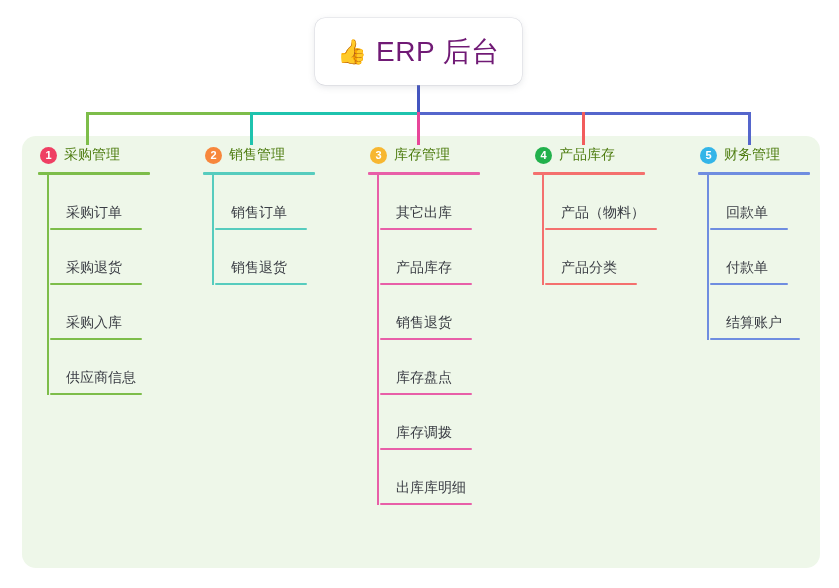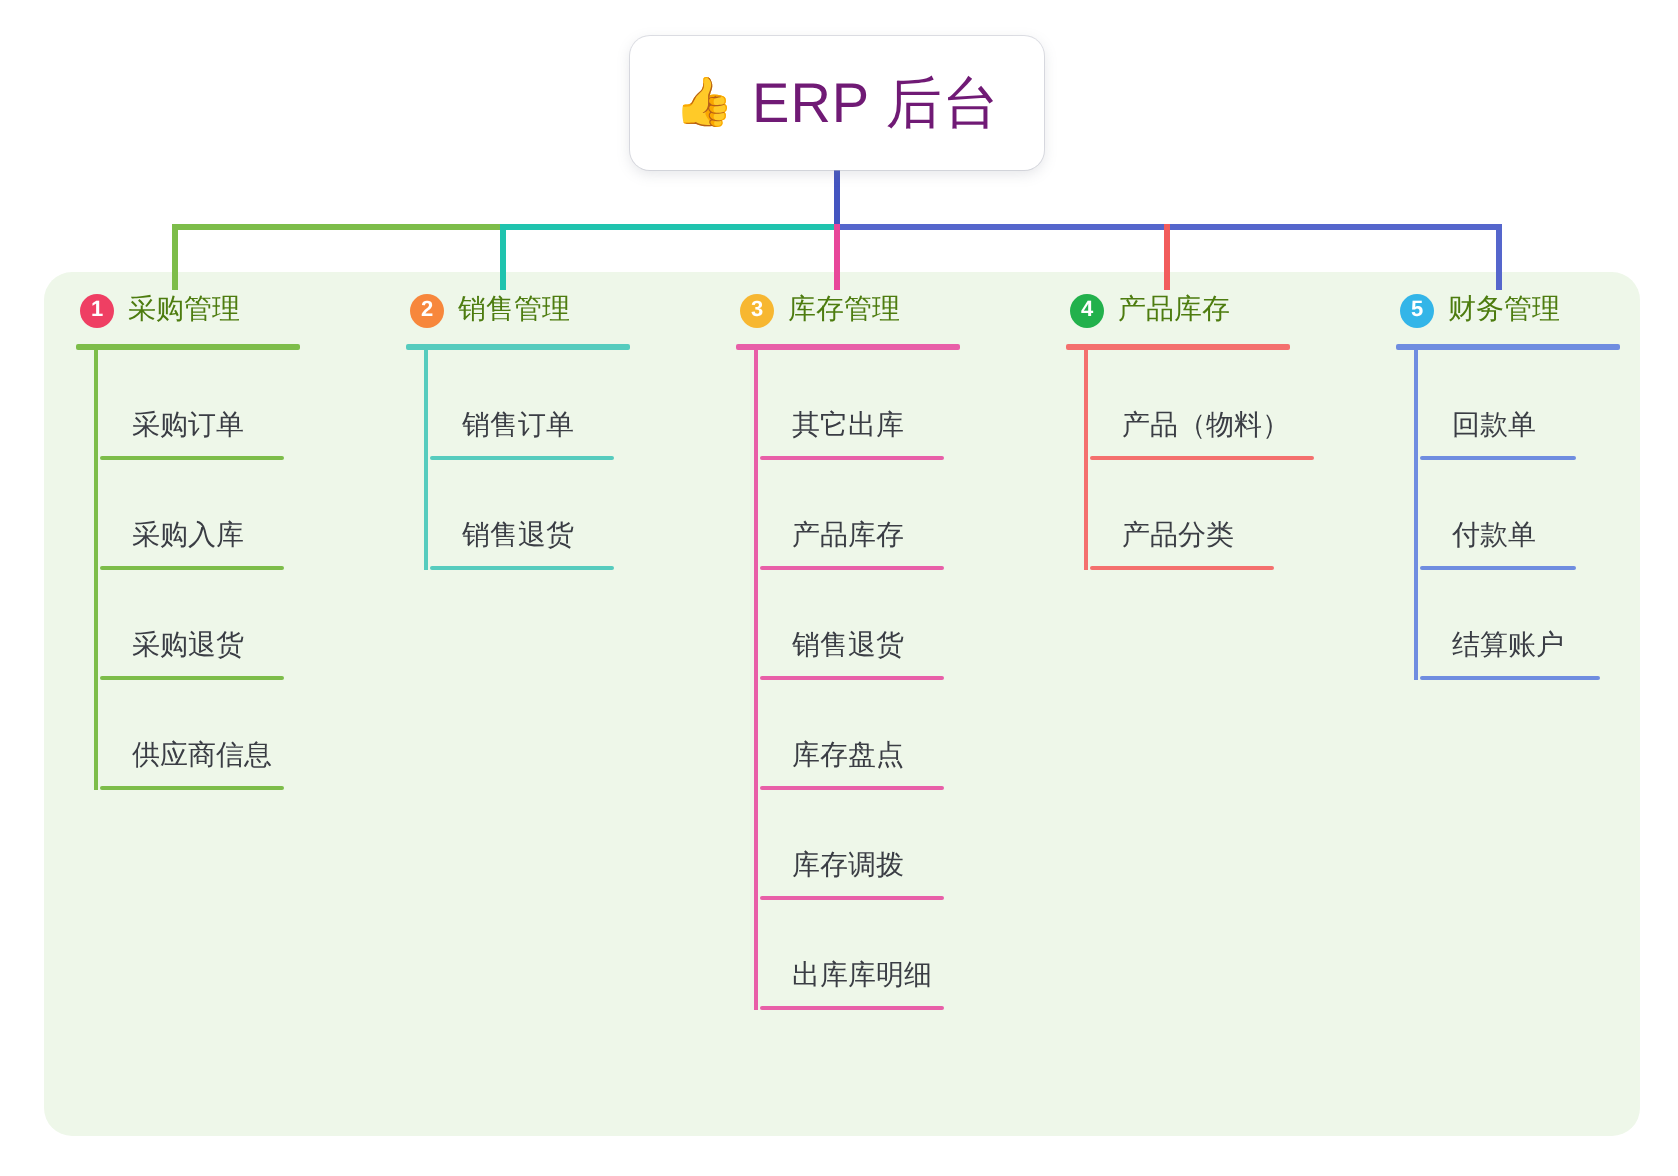--- a/index.html
+++ b/index.html
@@ -205,28 +205,28 @@
       <span class="col-title">采购管理</span>
     </div>
     <div class="head-rule hr-1" style="background: rgb(125, 189, 74);"></div>
     <div class="items">
       <div class="spine" style="background: rgb(125, 189, 74);"></div>
       <div class="item">
         <span class="item-label">采购订单</span>
         <span class="item-rule" style="background: rgb(125, 189, 74);"></span>
       </div>
       <div class="item">
+        <span class="item-label">采购退货</span>
+        <span class="item-rule" style="background: rgb(125, 189, 74);"></span>
+      </div>
+      <div class="item">
         <span class="item-label">采购入库</span>
         <span class="item-rule" style="background: rgb(125, 189, 74);"></span>
       </div>
       <div class="item">
-        <span class="item-label">采购退货</span>
-        <span class="item-rule" style="background: rgb(125, 189, 74);"></span>
-      </div>
-      <div class="item">
         <span class="item-label">供应商信息</span>
         <span class="item-rule" style="background: rgb(125, 189, 74);"></span>
       </div>
     </div>
   </div>
 
   <div class="col col-2">
     <div class="col-head">
       <span class="badge" style="background: rgb(247, 135, 60);">2</span>
       <span class="col-title">销售管理</span>

